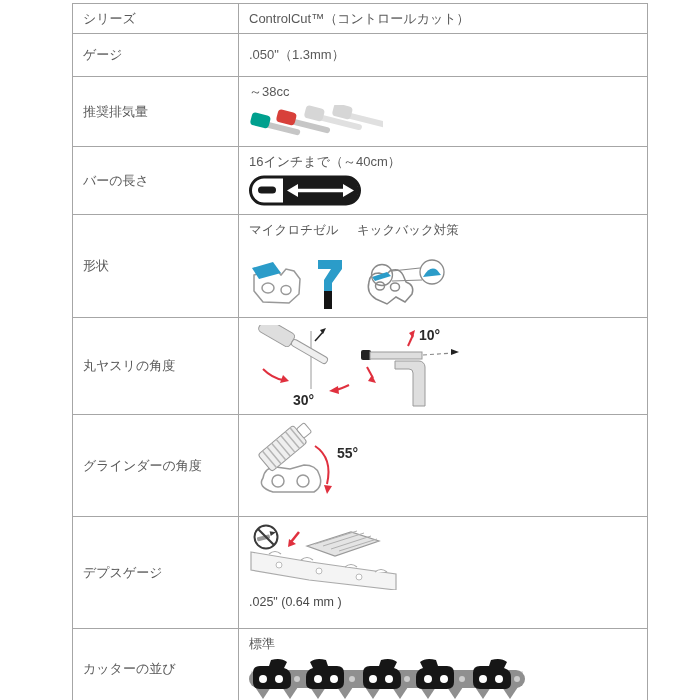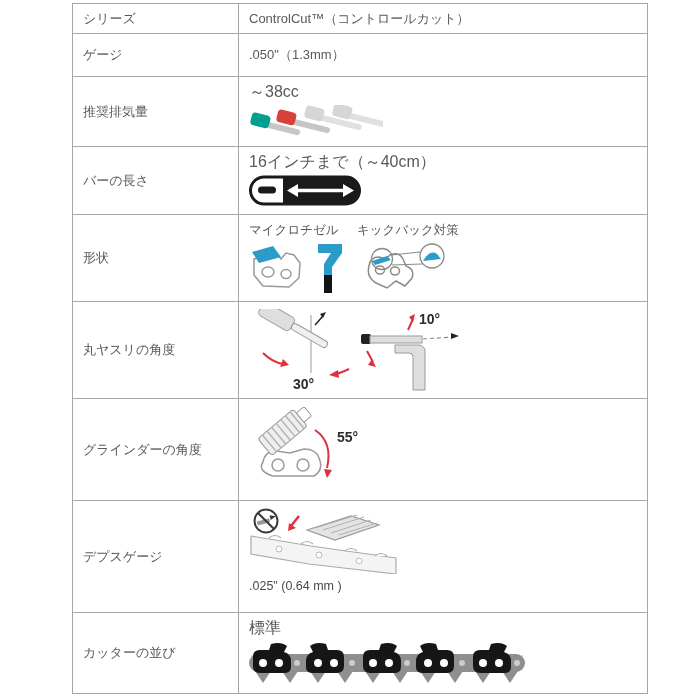--- a/index.html
+++ b/index.html
@@ -6,22 +6,22 @@
   html,body { width:700px; height:700px; background:#fff; overflow:hidden;
     font-family:"Liberation Sans","DejaVu Sans",sans-serif; color:#595959; }
   .spec-wrap { position:absolute; left:72px; top:3px; }
   table.spec { border-collapse:collapse; width:576px; table-layout:fixed; background:#fff; }
   td { border:1px solid #a6a6a6; font-size:13px; vertical-align:middle; padding:3px 10px; }
   td.lbl { width:166px; }
   tr.r1 td{height:30px} tr.r2 td{height:29px} tr.r3 td{height:43px} tr.r4 td{height:29px}
   tr.r5 td{height:70px} tr.r6 td{height:68px} tr.r7 td{height:79px} tr.r8 td{height:87px}
   tr.r9 td{height:96px} tr.r10 td{height:112px} tr.r11 td{height:78px}
   td.media { vertical-align:top; padding-top:7px; }
-  .cap { font-size:16px; line-height:16px; margin-bottom:5px; }
-  .shape-labels { display:flex; font-size:12.5px; margin-bottom:3px; }
+  .cap { font-size:13px; line-height:16px; margin-bottom:5px; }
+  .shape-labels { display:flex; font-size:12.5px; margin-bottom:19px; }
   .shape-labels span:first-child { width:108px; }
   .shape-icons { display:flex; align-items:flex-start; }
   .shape-icons svg { display:block; }
   .sub-val { font-size:12.5px; color:#4a4a4a; margin-top:2px; }
   svg text.ang { font-family:"Liberation Sans",sans-serif; font-weight:bold; fill:#2b2b2b; font-size:14px; }
 </style>
 </head>
 <body>
 
 <div class="spec-wrap">

